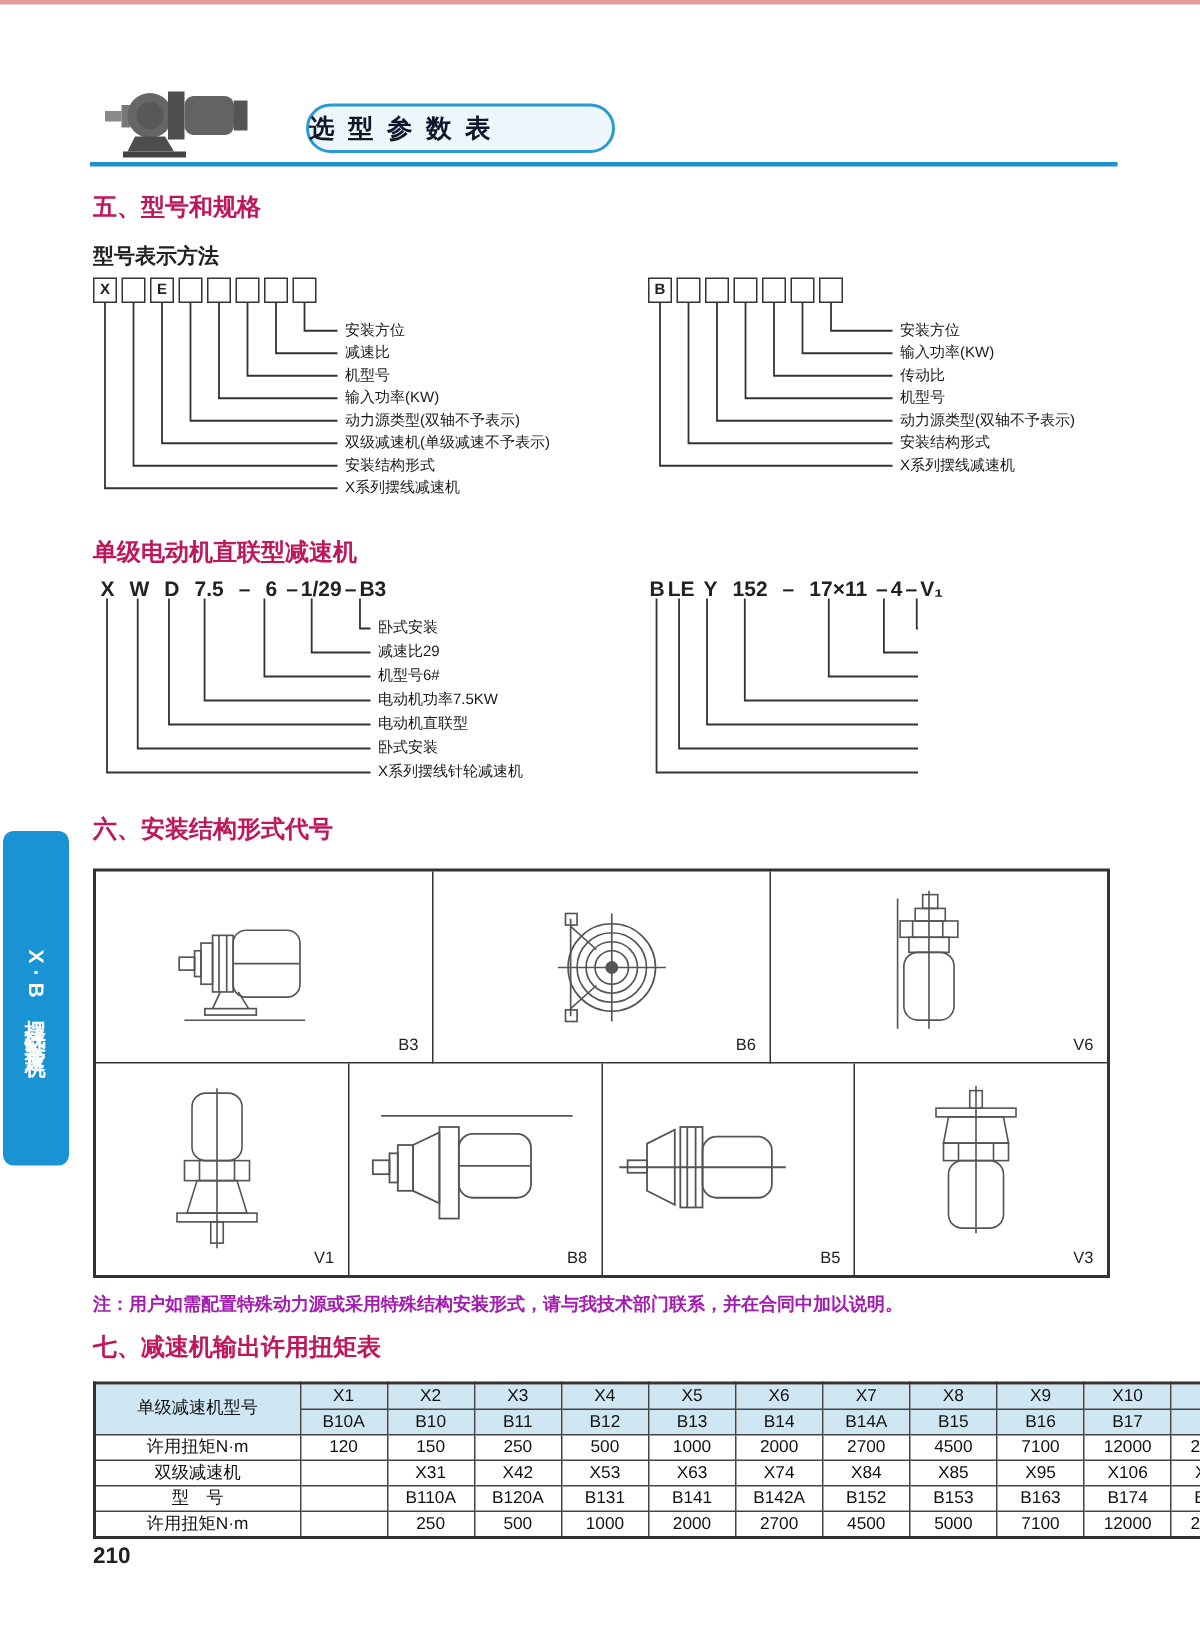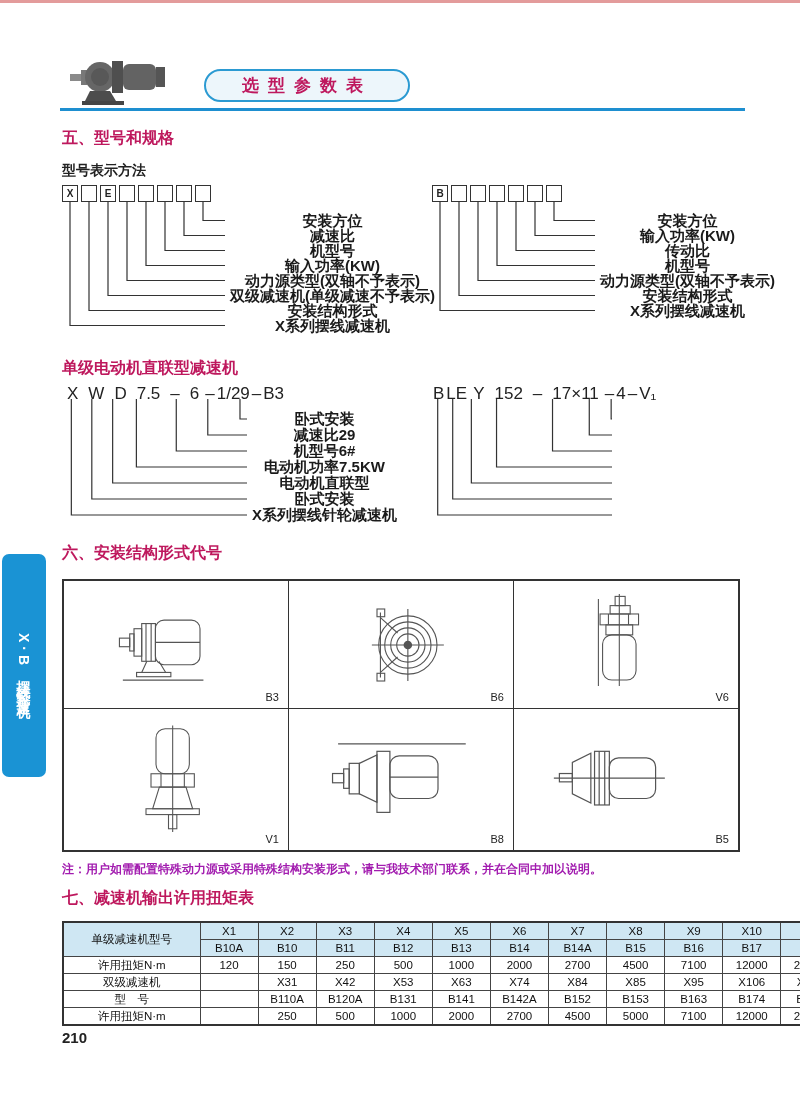--- a/index.html
+++ b/index.html
@@ -7,46 +7,46 @@
     width:800px;height:1093px;position:relative;background:#fff;
     font-family:"Liberation Sans","DejaVu Sans",sans-serif;color:#222;
     overflow:hidden;border-top:3px solid #e39b9b;box-sizing:border-box;
   }
   .abs{position:absolute;}
   
   .logo{left:68px;top:46px;width:112px;height:60px;}
   .pill{
     left:204px;top:66px;width:206px;height:33px;box-sizing:border-box;
     border:2px solid #2b9ad2;border-radius:18px;background:#edf6fb;
-    text-align:center;line-height:29px;font-size:17px;font-weight:bold;
-    letter-spacing:9px;color:#be185d;
+    text-align:left;line-height:29px;font-size:17px;font-weight:bold;
+    letter-spacing:9px;color:#0f172a;
   }
   .hr-blue{left:60px;top:105px;width:685px;height:3px;background:#1e8fd0;}
   
   .s-title{font-size:16px;font-weight:bold;color:#be185d;white-space:nowrap;}
   .t5{left:62px;top:125px;}
   .sub-title{left:62px;top:159px;font-size:14px;font-weight:bold;}
   .t5b{left:62px;top:355px;}
   .t6{left:62px;top:540px;}
   .t7{left:62px;top:885px;}
   
   .fan{position:absolute;}
   .fan svg.conn{position:absolute;left:0;top:0;pointer-events:none;}
   .conn polyline{fill:none;stroke:#333;stroke-width:1.2;}
   .boxrow{position:relative;display:flex;}
   .mbox{
     display:inline-block;width:14px;height:15px;border:1.5px solid #333;
     margin-right:3px;font-size:10px;font-weight:bold;text-align:center;
     line-height:15px;background:#fff;
   }
-  .tokrow{position:relative;font-size:17px;font-weight:normal;white-space:nowrap;}
+  .tokrow{position:relative;font-size:14px;font-weight:bold;white-space:nowrap;}
   .tok{display:inline-block;margin:0 5px;}
   .tok.tight{margin:0 1px;}
   .labelcol{position:absolute;white-space:nowrap;}
-  .flabel{font-size:15px;line-height:15px;font-weight:bold;color:#1a1a1a;text-align:center;}
+  .flabel{font-size:10px;line-height:15px;font-weight:normal;color:#1a1a1a;}
   .fan-ex .flabel{line-height:16px;}
   #fan-x{left:62px;top:182px;width:360px;height:150px;}
   #fan-b{left:432px;top:182px;width:360px;height:150px;}
   #fan-xwd{left:62px;top:381px;width:360px;height:140px;}
   #fan-ble{left:408px;top:381px;width:390px;height:140px;margin-left:24px;}
   #fan-x .labelcol,#fan-b .labelcol{left:168px;top:28px;}
   #fan-xwd .labelcol{left:190px;top:27px;}
   #fan-ble .labelcol{left:185px;top:27px;}
   
   .grid{left:62px;top:576px;width:678px;border:2px solid #333;box-sizing:border-box;background:#fff;}
@@ -287,20 +287,33 @@
           <rect x="8" y="48" width="14" height="9"></rect>
             <path d="M22 36 L22 70 L42 80 L42 26 Z"></path>
           <rect x="46" y="24" width="16" height="58"></rect>
             <line x1="51" y1="24" x2="51" y2="82"></line>
           <line x1="57" y1="24" x2="57" y2="82"></line>
             <rect x="62" y="31" width="50" height="44" rx="10"></rect>
           <line x1="2" y1="53" x2="122" y2="53"></line>
         </svg>
         <span class="gcode">B5</span>
       </div>
+      <div class="gcell">
+        <svg class="draw" viewBox="0 0 120 135" width="100" height="118">
+          <rect x="51" y="4" width="10" height="14"></rect>
+            <rect x="24" y="18" width="64" height="7"></rect>
+          <path d="M34 25 L30 46 L82 46 L78 25 Z"></path>
+            <rect x="30" y="46" width="52" height="14"></rect>
+          <line x1="42" y1="46" x2="42" y2="60"></line>
+            <line x1="70" y1="46" x2="70" y2="60"></line>
+          <rect x="34" y="60" width="44" height="54" rx="11"></rect>
+            <line x1="56" y1="0" x2="56" y2="118"></line>
+        </svg>
+        <span class="gcode">V3</span>
+      </div>
     </div>
   </div>
 
   <div class="abs note">注：用户如需配置特殊动力源或采用特殊结构安装形式，请与我技术部门联系，并在合同中加以说明。</div>
 
   <div class="abs s-title t7">七、减速机输出许用扭矩表</div>
   <div class="abs tablewrap">
     <table id="torque-table">
         <colgroup>
           <col style="width: 137px;">

